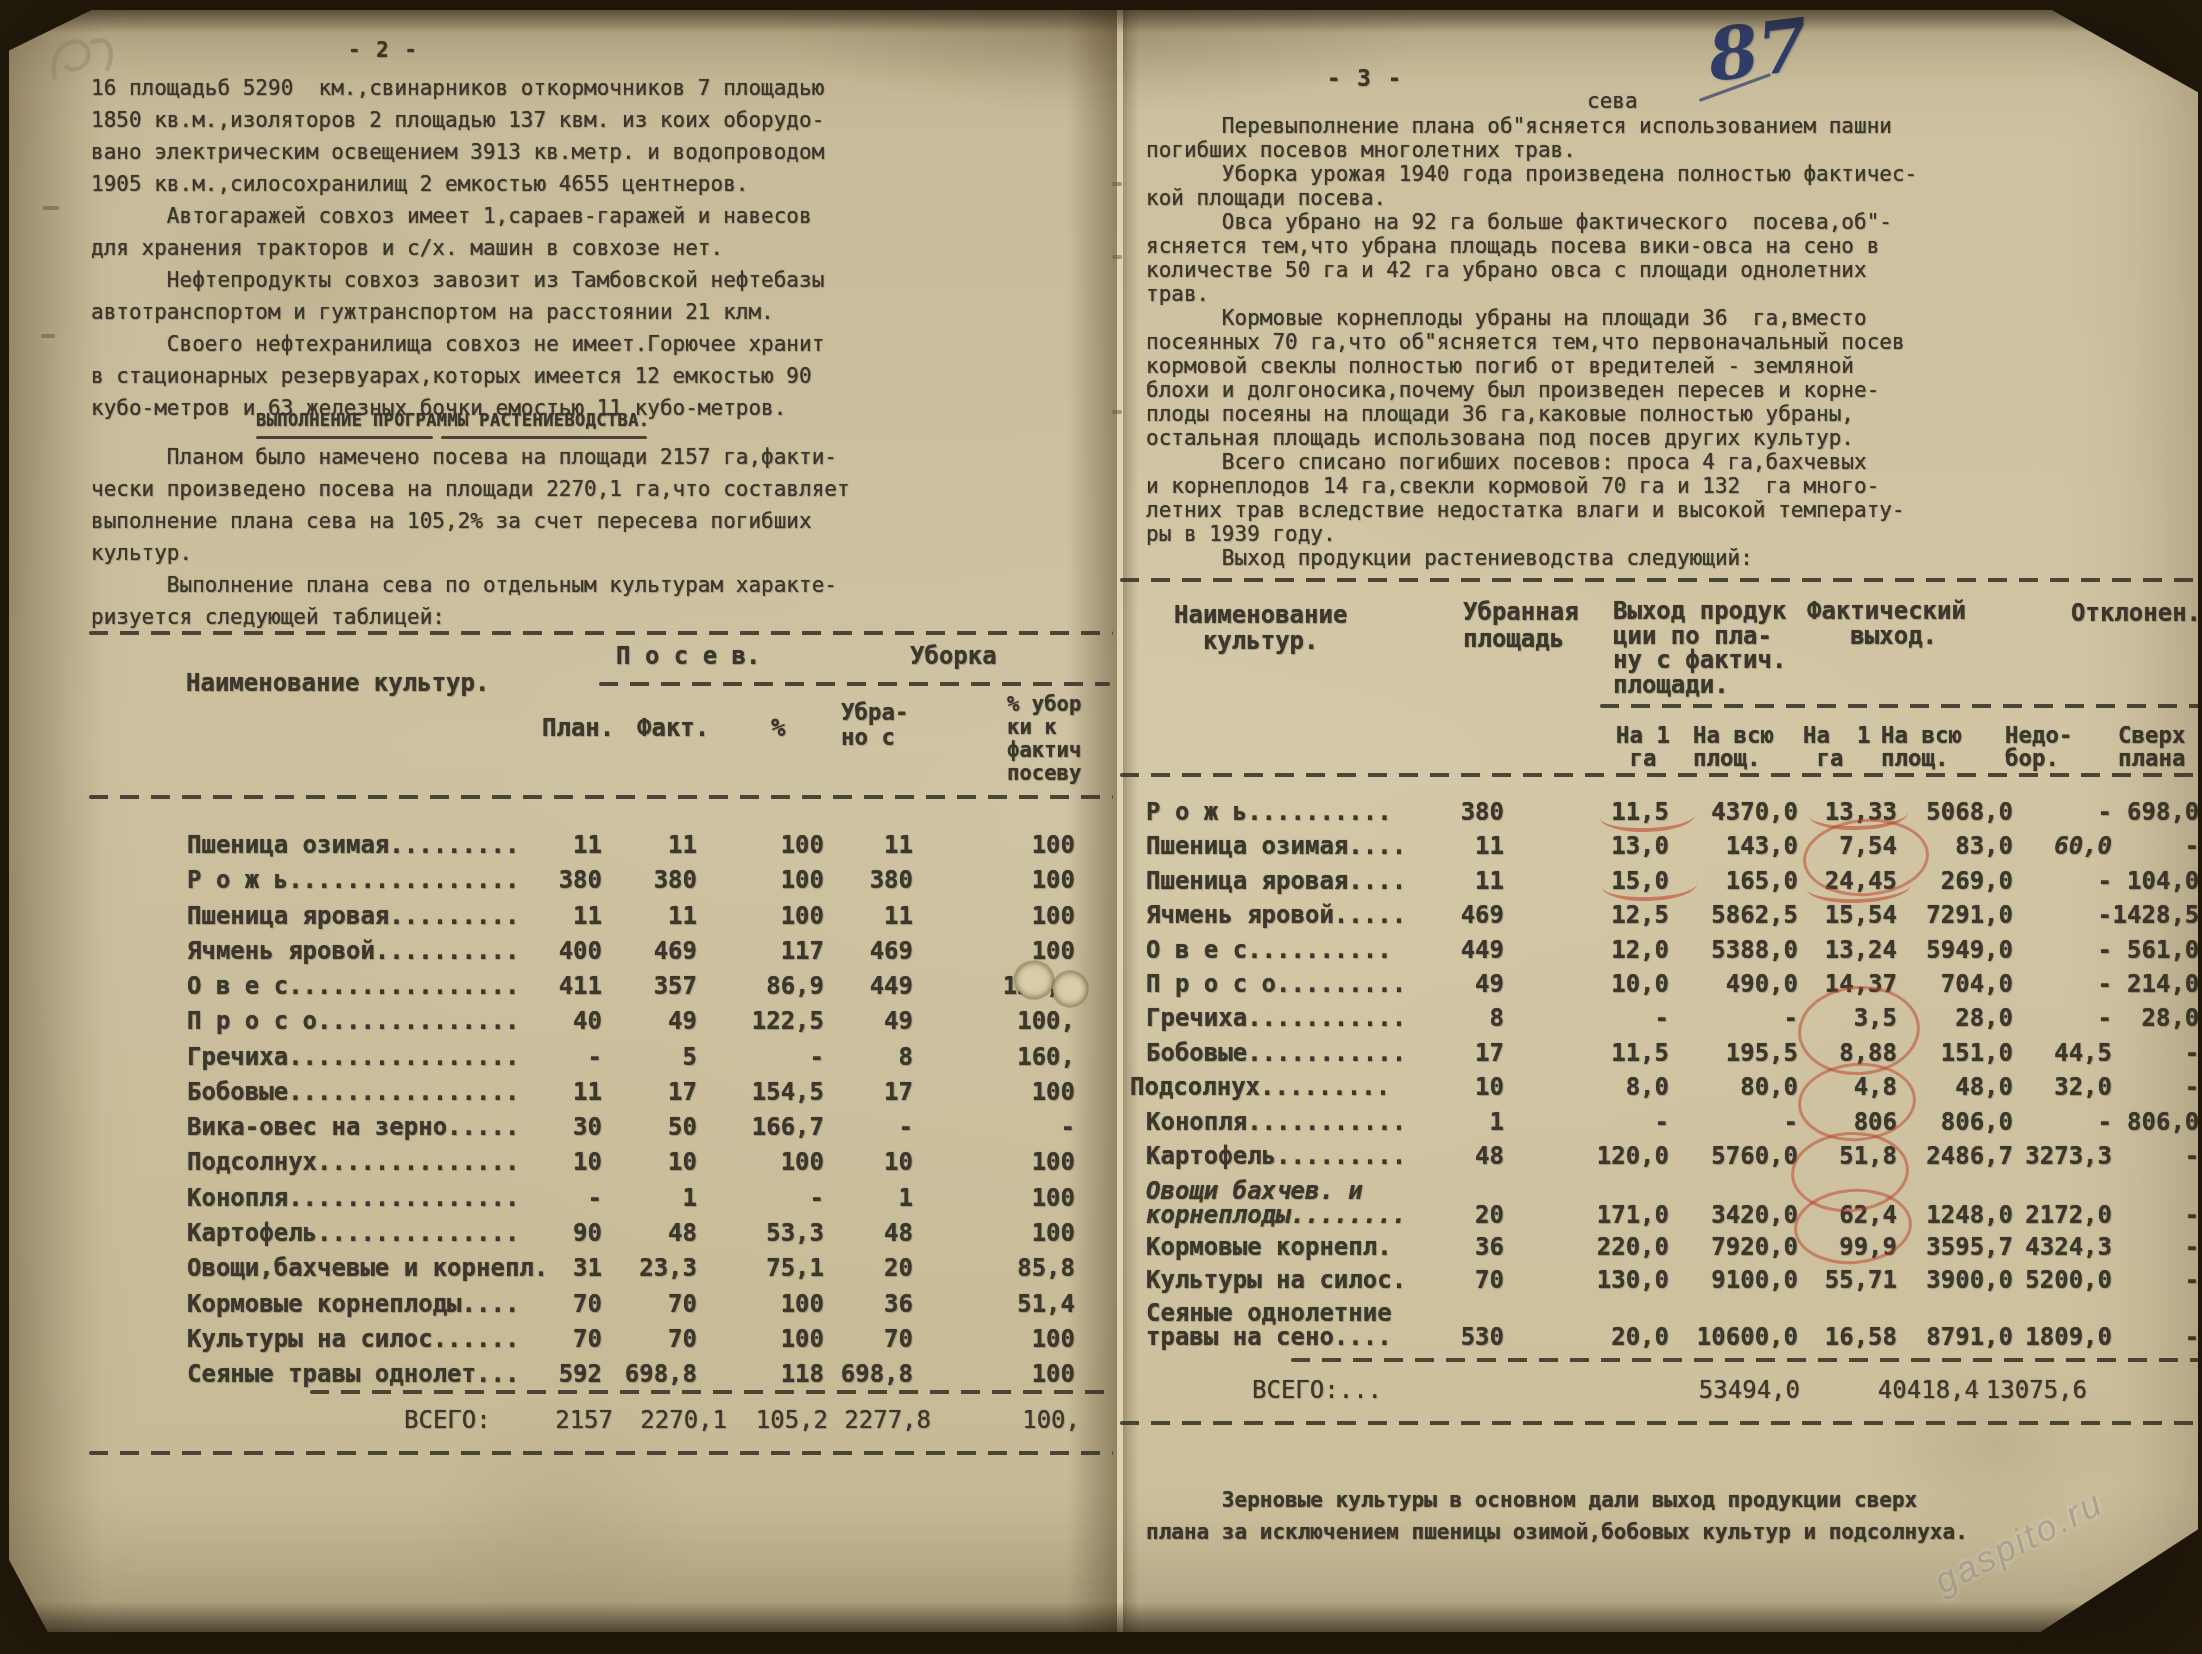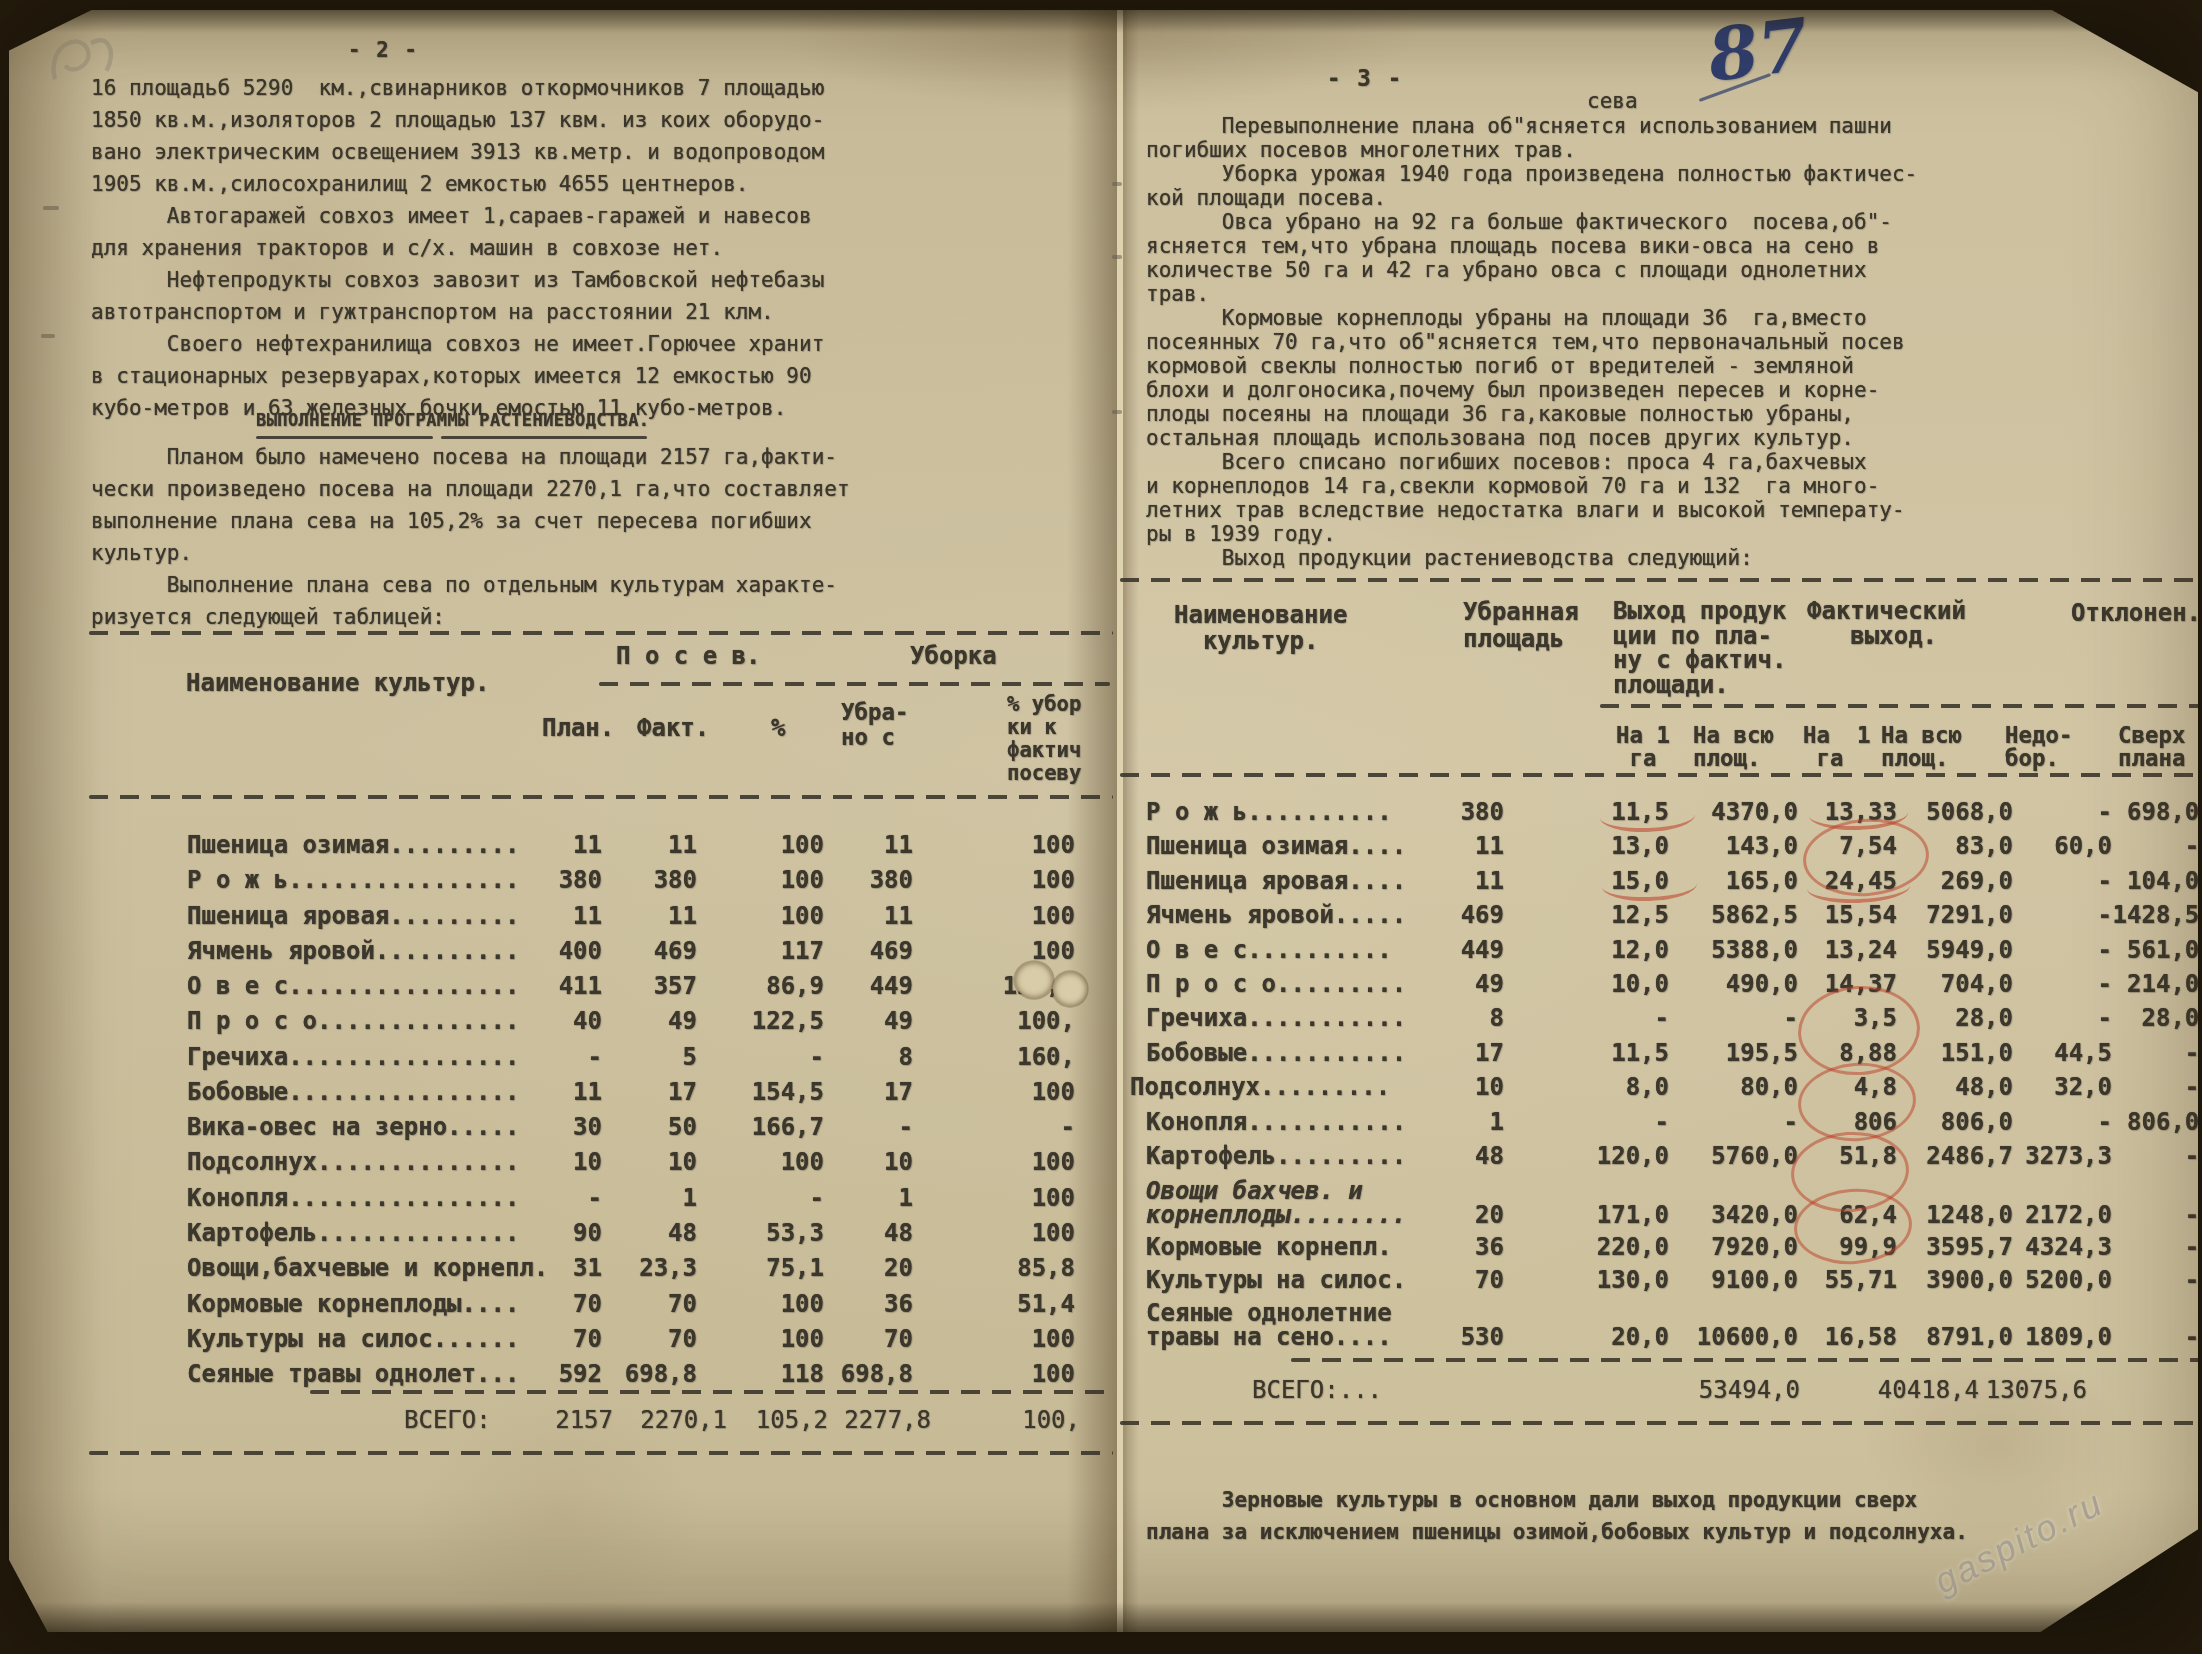--- a/index.html
+++ b/index.html
@@ -308,21 +308,21 @@
       <div class="cell" style="right: 304px; top: 0px;">13,33</div>
       <div class="cell" style="right: 188px; top: 0px;">5068,0</div>
       <div class="cell" style="right: 89px; top: 0px;">-</div>
       <div class="cell" style="right: 1.7px; top: 0px;">698,0</div>
       <div class="cell" style="left: 26px; top: 34px; line-height: 24px;">Пшеница озимая....</div>
       <div class="cell" style="right: 697px; top: 34px;">11</div>
       <div class="cell" style="right: 532px; top: 34px;">13,0</div>
       <div class="cell" style="right: 403px; top: 34px;">143,0</div>
       <div class="cell" style="right: 304px; top: 34px;">7,54</div>
       <div class="cell" style="right: 188px; top: 34px;">83,0</div>
-      <div class="cell" style="right: 89px; top: 34px;">60,0</div>
+      <div class="cell" style="right: 89px; top: 34px; font-style: italic;">60,0</div>
       <div class="cell" style="right: 1.7px; top: 34px;">-</div>
       <div class="cell" style="left: 26px; top: 69px; line-height: 24px;">Пшеница яровая....</div>
       <div class="cell" style="right: 697px; top: 69px;">11</div>
       <div class="cell" style="right: 532px; top: 69px;">15,0</div>
       <div class="cell" style="right: 403px; top: 69px;">165,0</div>
       <div class="cell" style="right: 304px; top: 69px;">24,45</div>
       <div class="cell" style="right: 188px; top: 69px;">269,0</div>
       <div class="cell" style="right: 89px; top: 69px;">-</div>
       <div class="cell" style="right: 1.7px; top: 69px;">104,0</div>
       <div class="cell" style="left: 26px; top: 103px; line-height: 24px;">Ячмень яровой.....</div>

